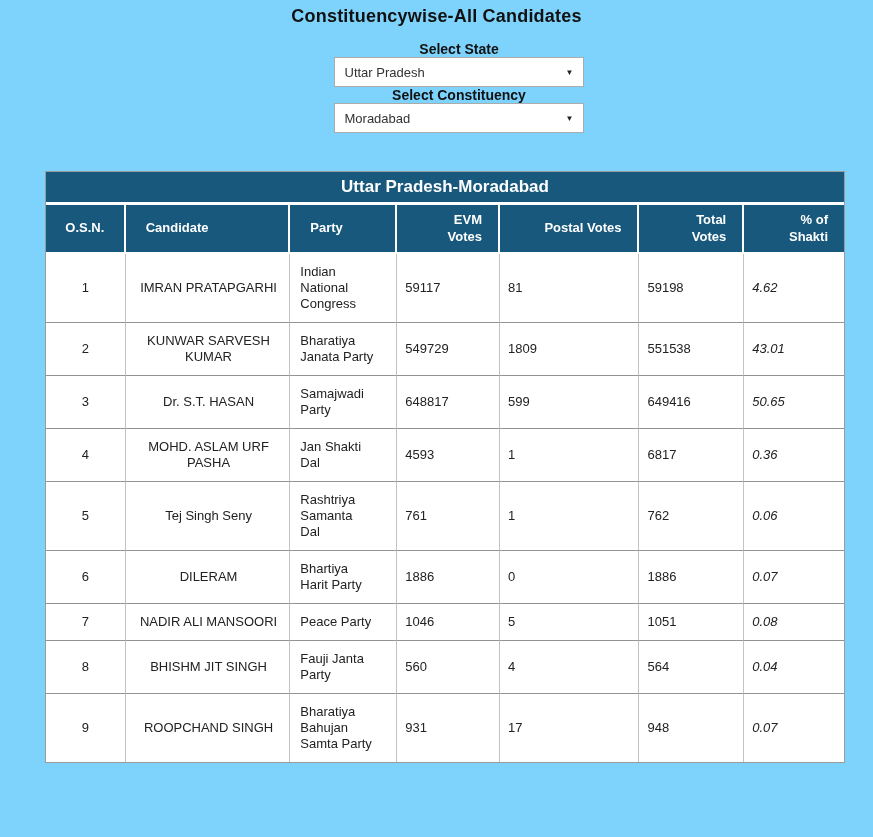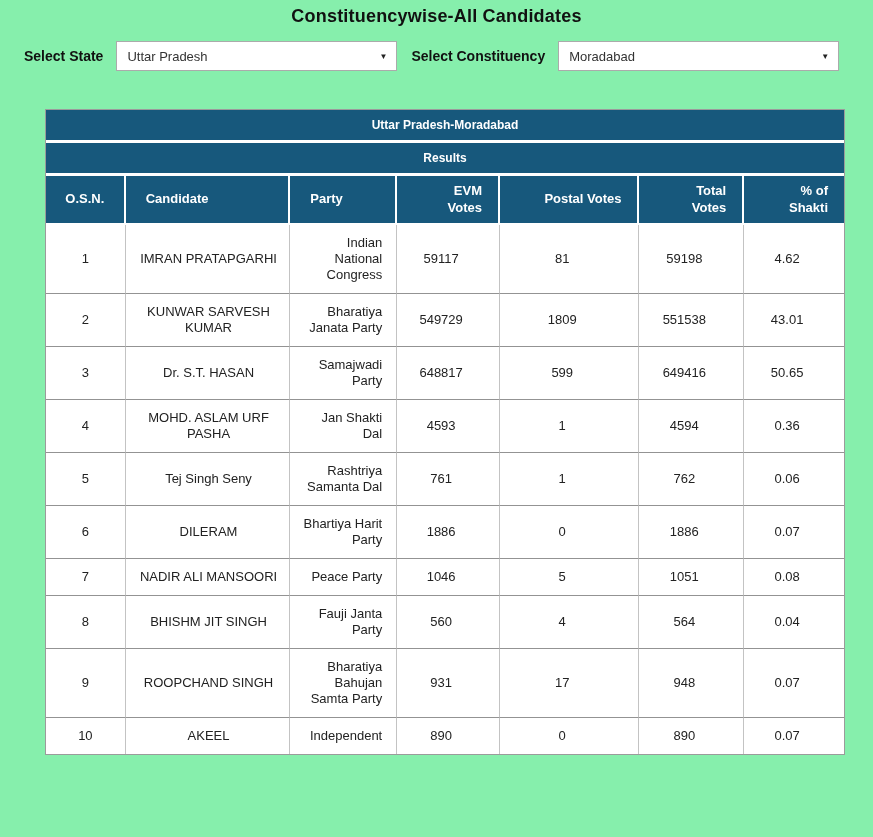--- a/index.html
+++ b/index.html
@@ -5,44 +5,45 @@
   * { margin: 0; padding: 0; box-sizing: border-box; }
   html, body {
     background: #ffffff;
     font-family: "Liberation Sans", "DejaVu Sans", sans-serif;
     color: #222;
   }
   .page {
     width: 873px;
     height: 837px;
     overflow: hidden;
-    background: #86efac;
+    background: #7dd3fc;
   }
   .page-title {
     text-align: center;
     font-size: 18px;
     font-weight: bold;
     color: #111;
     padding-top: 6px;
     letter-spacing: 0.2px;
   }
   .filters {
     display: flex;
     align-items: center;
-    margin: 14px 0 0 24px;
+    margin: 14px 0 0 58px;
+    flex-direction: column;
   }
   .filter-label {
     font-size: 14px;
     font-weight: bold;
     color: #111;
     margin-right: 13px;
     white-space: nowrap;
   }
   .select-box {
-    width: 281px;
+    width: 250px;
     height: 30px;
     border: 1px solid #ababab;
     background: #fff;
     display: flex;
     align-items: center;
     justify-content: space-between;
     padding: 0 9px 0 10px;
     font-size: 13px;
     color: #333;
     cursor: pointer;
@@ -61,21 +62,21 @@
     border: 1px solid #9b9b9b;
     font-size: 13px;
   }
   .bar-cell {
     background: #17587c;
     color: #ffffff;
     font-weight: bold;
     text-align: center;
     height: 33px;
     border-bottom: 3px solid #ffffff;
-    font-size: 12px;
+    font-size: 17px;
   }
   th {
     background: #17587c;
     color: #ffffff;
     font-weight: bold;
     height: 49px;
     border-right: 2px solid #ffffff;
     border-bottom: 2px solid #ffffff;
     white-space: pre-line;
     line-height: 1.25;
@@ -87,26 +88,26 @@
   th.h-right  { text-align: right; padding-right: 16px; }
   tbody td {
     background: #ffffff;
     border-right: 1px solid #c3c3c3;
     border-bottom: 1px solid #939393;
     padding: 10px 8px;
     line-height: 16px;
     color: #222;
     vertical-align: middle;
   }
-  tbody td:last-child { border-right: none; }
+  tbody td:last-child { border-right: none; font-style: italic; }
   tbody tr:last-child td { border-bottom: none; }
   td.col-osn  { text-align: center; }
   td.col-cand { text-align: center; padding-left: 10px; }
-  td.col-party{ text-align: right; padding-left: 10px; padding-right: 14px; }
-  td.col-num  { text-align: center; padding-right: 22px; }
+  td.col-party{ text-align: left; padding-left: 10px; padding-right: 22px; }
+  td.col-num  { text-align: left; padding-right: 22px; }
 </style>
 </head>
 <body>
 
 <div class="page">
 
   <div class="page-title">Constituencywise-All Candidates</div>
 
   <div class="filters">
     <span class="filter-label">Select State</span>
@@ -129,23 +130,20 @@
       <col style="width:103px">
         <col style="width:140px">
         <col style="width:105px">
         <col style="width:100px">
     </colgroup>
     <thead>
       <tr>
         <td class="bar-cell" colspan="7">Uttar Pradesh-Moradabad</td>
       </tr>
       <tr>
-        <td class="bar-cell" colspan="7">Results</td>
-      </tr>
-      <tr>
         <th class="h-center">O.S.N.</th>
         <th class="h-left">Candidate</th>
         <th class="h-left">Party</th>
         <th class="h-right">EVM
 Votes</th>
         <th class="h-right">Postal Votes</th>
         <th class="h-right">Total
 Votes</th>
         <th class="h-right">% of
 Shakti</th>
@@ -178,21 +176,21 @@
           <td class="col-num">599</td>
           <td class="col-num">649416</td>
           <td class="col-num">50.65</td>
         </tr>
         <tr>
           <td class="col-osn">4</td>
           <td class="col-cand">MOHD. ASLAM URF PASHA</td>
           <td class="col-party">Jan Shakti Dal</td>
           <td class="col-num">4593</td>
           <td class="col-num">1</td>
-          <td class="col-num">4594</td>
+          <td class="col-num">6817</td>
           <td class="col-num">0.36</td>
         </tr>
         <tr>
           <td class="col-osn">5</td>
           <td class="col-cand">Tej Singh Seny</td>
           <td class="col-party">Rashtriya Samanta Dal</td>
           <td class="col-num">761</td>
           <td class="col-num">1</td>
           <td class="col-num">762</td>
           <td class="col-num">0.06</td>
@@ -226,25 +224,16 @@
         </tr>
         <tr>
           <td class="col-osn">9</td>
           <td class="col-cand">ROOPCHAND SINGH</td>
           <td class="col-party">Bharatiya Bahujan Samta Party</td>
           <td class="col-num">931</td>
           <td class="col-num">17</td>
           <td class="col-num">948</td>
           <td class="col-num">0.07</td>
         </tr>
-        <tr>
-          <td class="col-osn">10</td>
-          <td class="col-cand">AKEEL</td>
-          <td class="col-party">Independent</td>
-          <td class="col-num">890</td>
-          <td class="col-num">0</td>
-          <td class="col-num">890</td>
-          <td class="col-num">0.07</td>
-        </tr>
       </tbody>
   </table>
 
 </div>
 
 </body></html>

